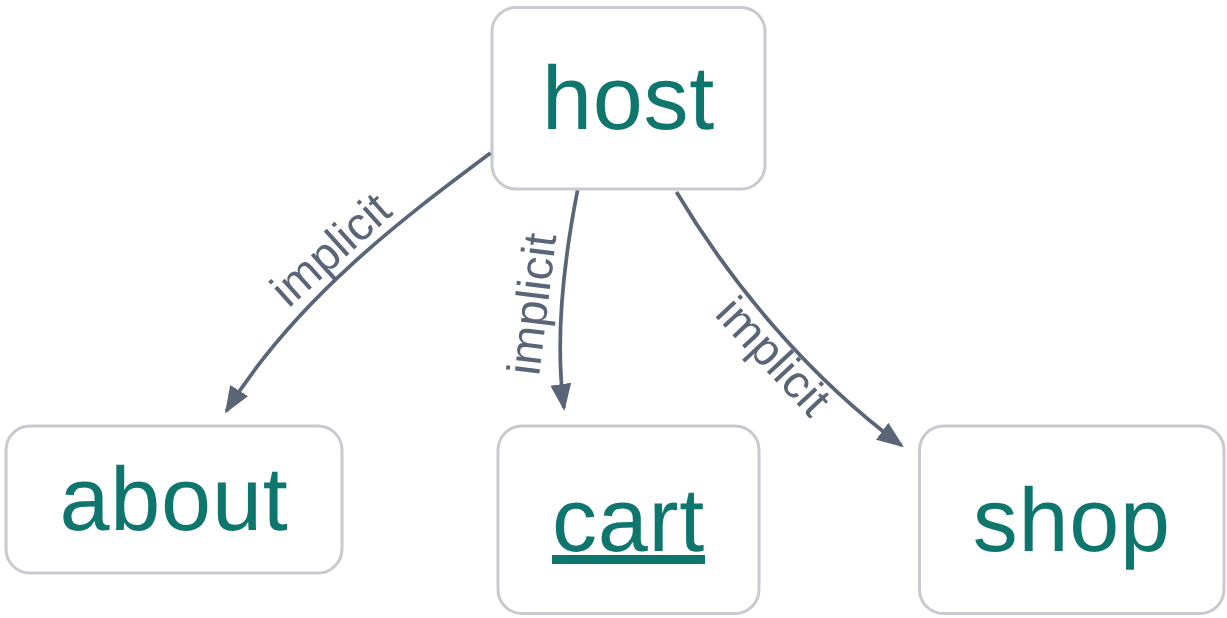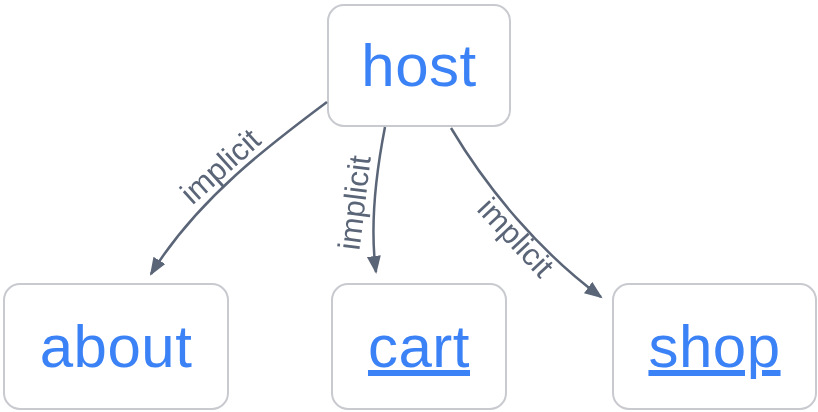--- a/index.html
+++ b/index.html
@@ -17,30 +17,30 @@
   }
   .node {
     position: absolute;
     box-sizing: border-box;
     background: #ffffff;
     border: 2.5px solid #c8cacf;
     border-radius: 17px;
     display: flex;
     align-items: center;
     justify-content: center;
-    color: #3b82f6;
+    color: #0f766e;
     font-size: 60px;
     line-height: 1;
     letter-spacing: 0.5px;
     z-index: 1;
   }
   #node-host  { left: 327px; top: 4px;   width: 184px; height: 123px; }
-  #node-about { left: 3px;   top: 283px; width: 226px; height: 127px; }
+  #node-about { left: 3px;   top: 283px; width: 226px; height: 100px; }
   #node-cart  { left: 331px; top: 283px; width: 176px; height: 127px; text-decoration: underline; }
-  #node-shop  { left: 612px; top: 283px; width: 205px; height: 127px; text-decoration: underline; }
+  #node-shop  { left: 612px; top: 283px; width: 205px; height: 127px; }
   svg.edges {
     position: absolute;
     left: 0; top: 0;
     width: 818px;
     height: 412px;
     z-index: 2;
     pointer-events: none;
   }
   svg.edges path.edge {
     fill: none;

